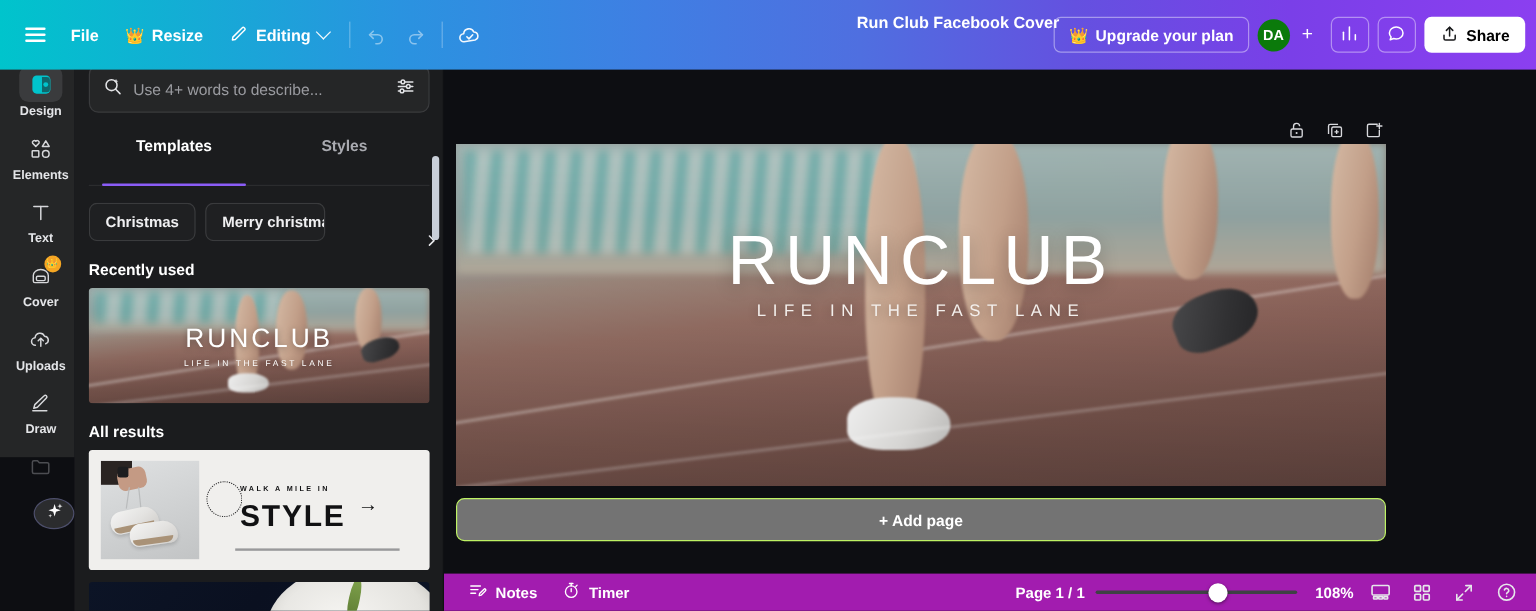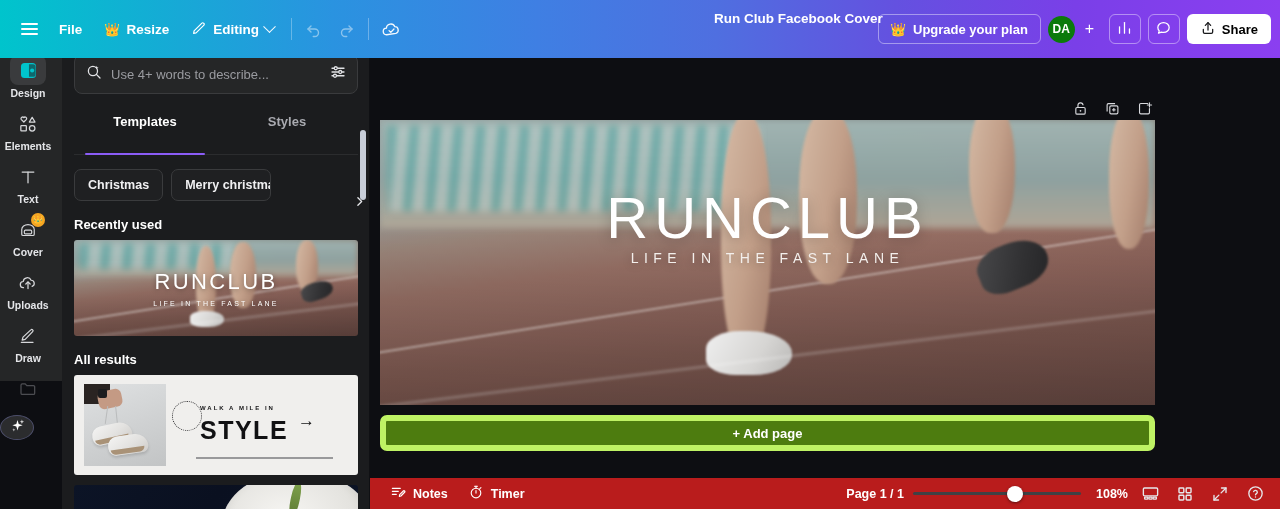--- a/index.html
+++ b/index.html
@@ -91,21 +91,21 @@
     background: #fff; color: #000000;
     border-radius: 6px; cursor: pointer;
     font-size: 13px; font-weight: 700;
   }
 
   
   .rail {
     position: absolute; top: 40px; left: 0;
     width: 62px; height: 341px;
     background: #252627;
-    display: flex; flex-direction: column; align-items: flex-start;
+    display: flex; flex-direction: column; align-items: flex-end;
     padding-top: 10px;
     z-index: 20;
   }
   .rail-item {
     width: 56px; display: flex; flex-direction: column;
     align-items: center; gap: 2px;
     padding: 5px 0 4px; margin-bottom: 2px;
     cursor: pointer; color: #d6d7da;
     border-radius: 8px; position: relative;
   }
@@ -357,31 +357,31 @@
   .canvas .canv-sub {
     position: absolute; left: 0; right: 0; top: 130px;
     text-align: center; color: #f3efec;
     font-size: 14px; letter-spacing: 5.5px;
     text-shadow: 0 1px 8px rgba(0,0,0,.35);
   }
 
   .addpage {
     position: absolute; left: 10px; top: 375px;
     width: 775px; height: 36px;
-    border: 6px solid #bef264; border-radius: 7px;
+    border: 1px solid #bef264; border-radius: 7px;
     display: flex; align-items: center; justify-content: center;
     color: #fff; font-size: 13px; font-weight: 700;
-    cursor: pointer; background: #4d7c0f;
+    cursor: pointer; background: #737373;
   }
 
   
   .bottombar {
     position: absolute; left: 370px; bottom: 0;
     width: 910px; height: 31px;
-    background: #b91c1c;
+    background: #a21caf;
     display: flex; align-items: center;
     padding: 0 12px;
     z-index: 25;
   }
   .bb-item {
     display: flex; align-items: center; gap: 7px;
     height: 24px; padding: 0 8px; margin-right: 4px;
     border-radius: 5px; cursor: pointer;
     color: #fff; font-size: 12.5px; font-weight: 700;
   }

